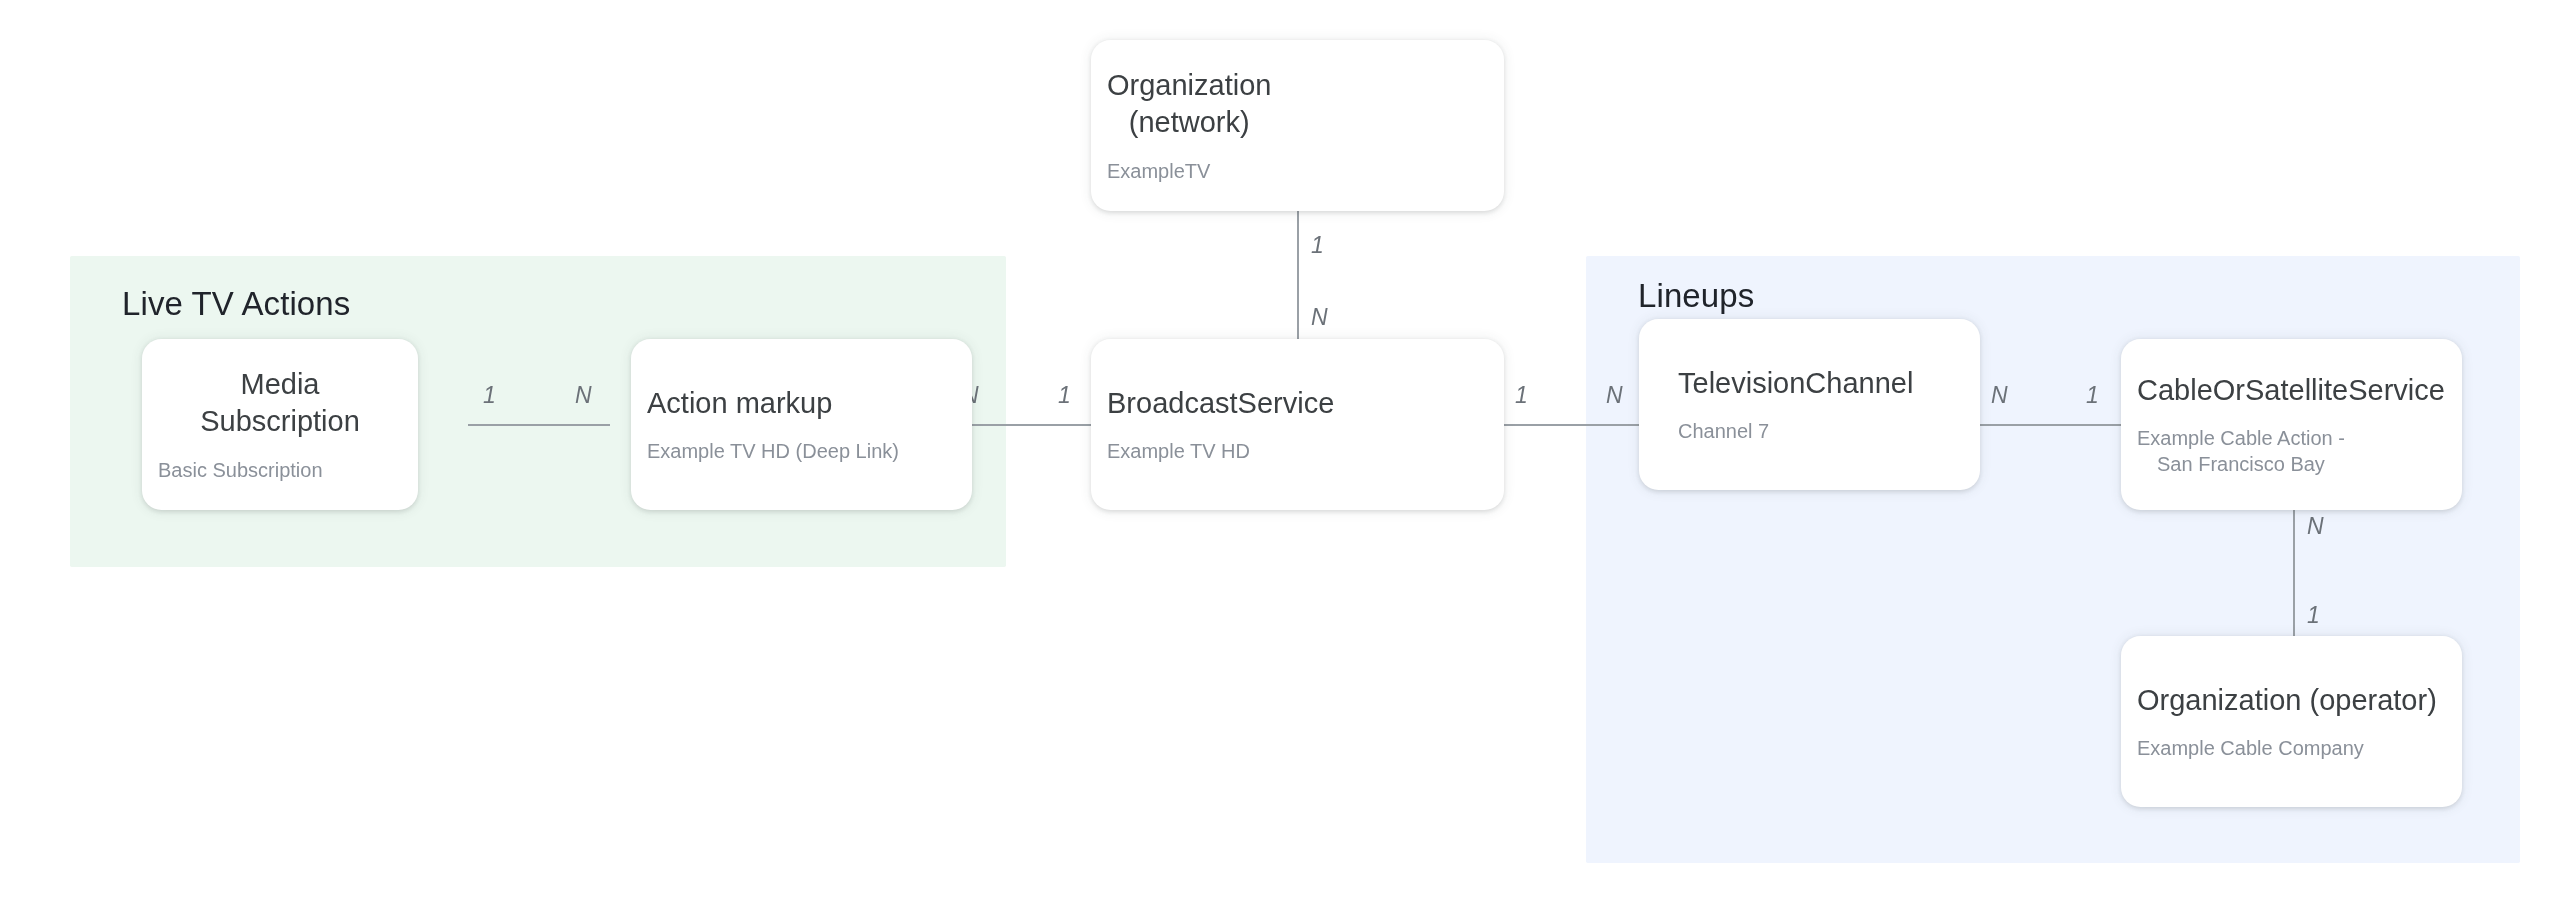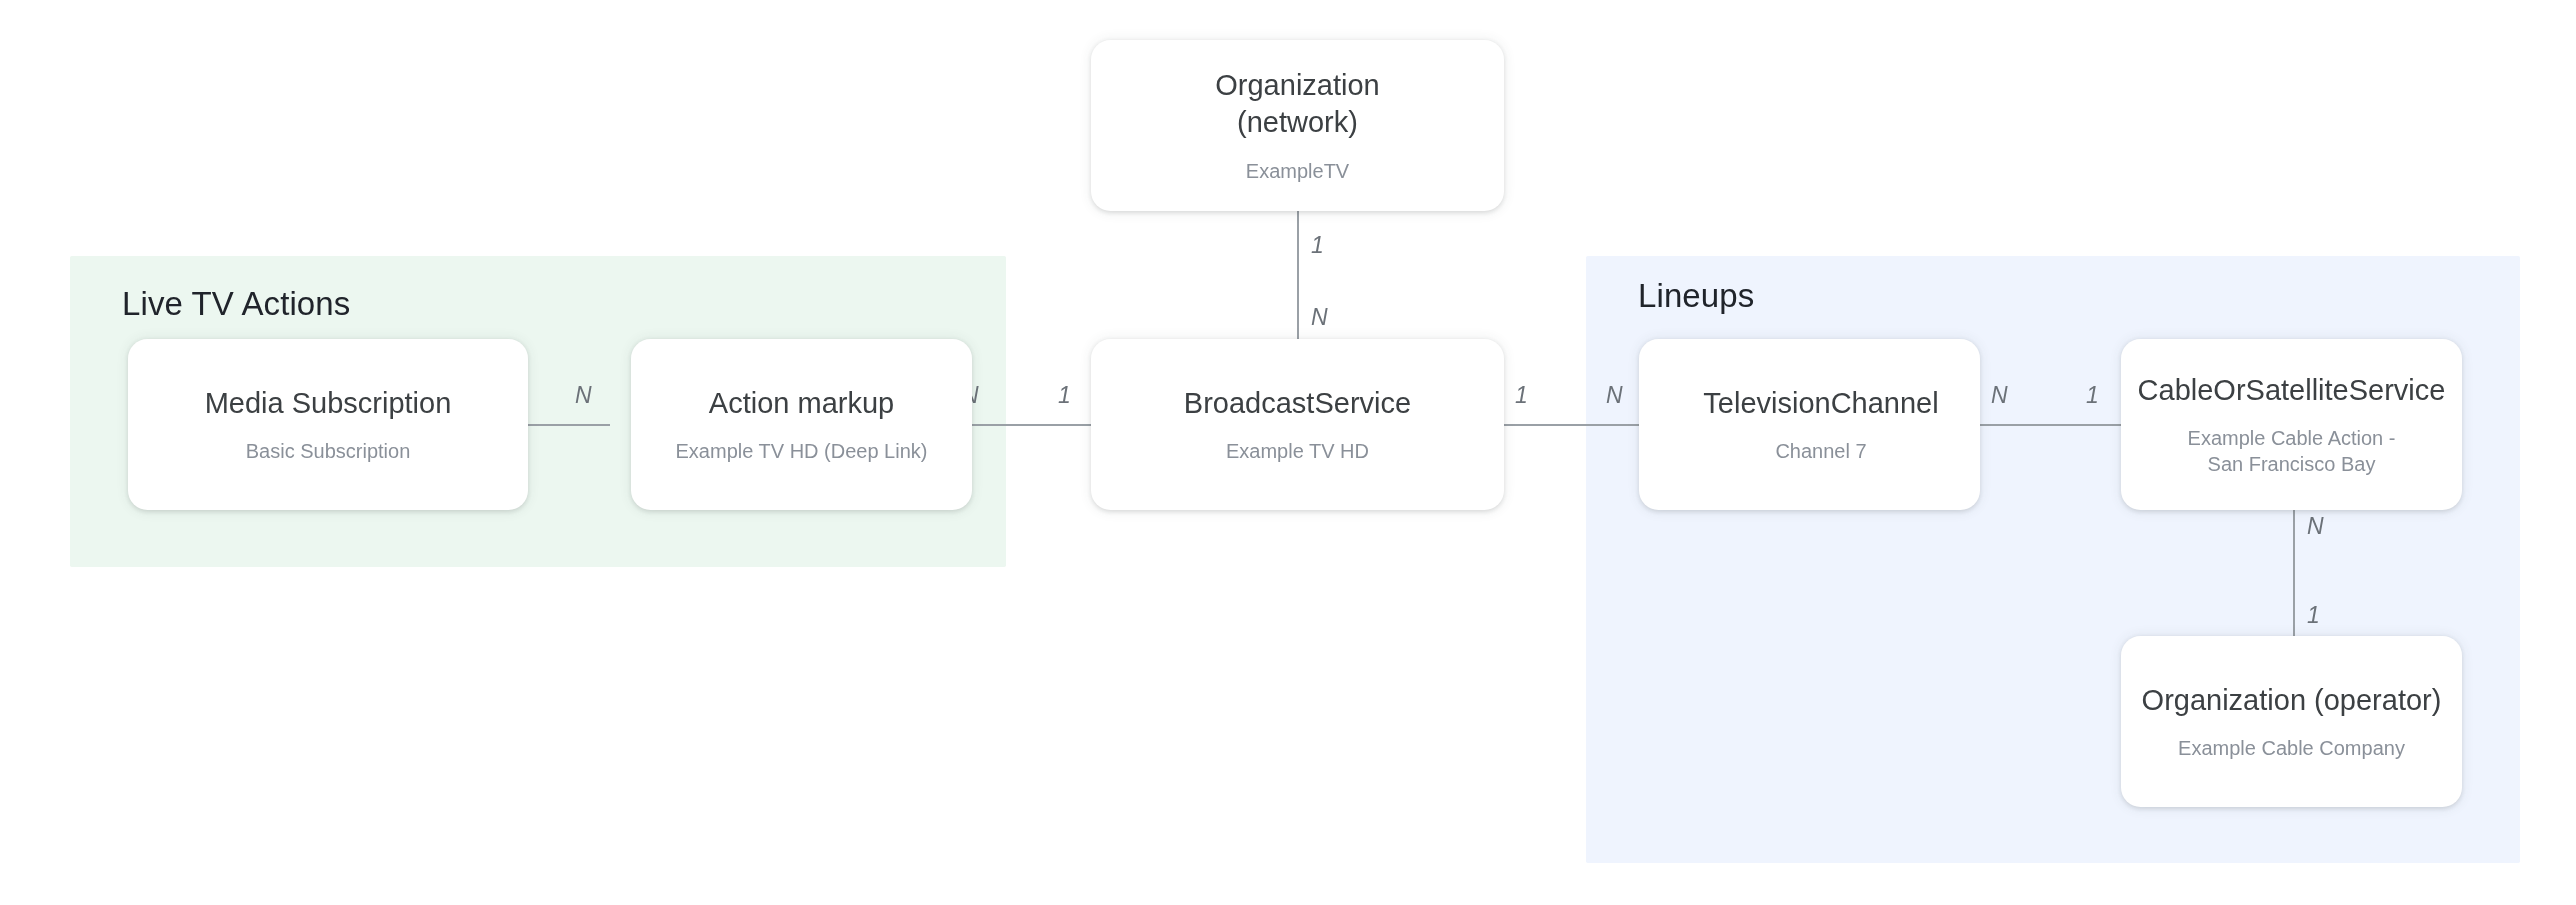--- a/index.html
+++ b/index.html
@@ -32,21 +32,21 @@
   }
 
   
   .card {
     position: absolute;
     background: #ffffff;
     border-radius: 19.5px;
     box-shadow: 0 1.8px 4.4px rgba(60,64,67,0.14), 0 0.9px 12.4px rgba(60,64,67,0.09);
     display: flex;
     flex-direction: column;
-    align-items: center;
+    align-items: flex-start;
     justify-content: center;
     padding: 8.8px 16px;
     z-index: 5;
   }
   .card-title {
     font-size: 29px;
     font-weight: 400;
     color: #3c4043;
     line-height: 1.26;
     text-align: center;
@@ -114,33 +114,33 @@
       <div class="edge-v" style="left: 2293px; top: 510px; height: 127px;"></div>
       <div class="card-label" style="left: 2307px; top: 513px;">N</div>
       <div class="card-label" style="left: 2307px; top: 602px;">1</div>
     </div>
   <div id="nodes-layer">
       <div class="card" style="left: 1091px; top: 40px; width: 413px; height: 171px;">
         <div class="card-title">Organization
 (network)</div>
         <div class="card-sub">ExampleTV</div>
       </div>
-      <div class="card" style="left: 128px; top: 339px; width: 400px; height: 171px;">
+      <div class="card" style="left: 142px; top: 339px; width: 276px; height: 171px;">
         <div class="card-title">Media Subscription</div>
         <div class="card-sub">Basic Subscription</div>
       </div>
       <div class="card" style="left: 631px; top: 339px; width: 341px; height: 171px;">
         <div class="card-title">Action markup</div>
         <div class="card-sub">Example TV HD (Deep Link)</div>
       </div>
       <div class="card" style="left: 1091px; top: 339px; width: 413px; height: 171px;">
         <div class="card-title">BroadcastService</div>
         <div class="card-sub">Example TV HD</div>
       </div>
-      <div class="card" style="left: 1639px; top: 339px; width: 341px; height: 171px; padding-left: 39px;">
+      <div class="card" style="left: 1639px; top: 319px; width: 341px; height: 171px; padding-left: 39px;">
         <div class="card-title">TelevisionChannel</div>
         <div class="card-sub">Channel 7</div>
       </div>
       <div class="card" style="left: 2121px; top: 339px; width: 341px; height: 171px;">
         <div class="card-title">CableOrSatelliteService</div>
         <div class="card-sub">Example Cable Action -
 San Francisco Bay</div>
       </div>
       <div class="card" style="left: 2121px; top: 636px; width: 341px; height: 171px;">
         <div class="card-title">Organization (operator)</div>

